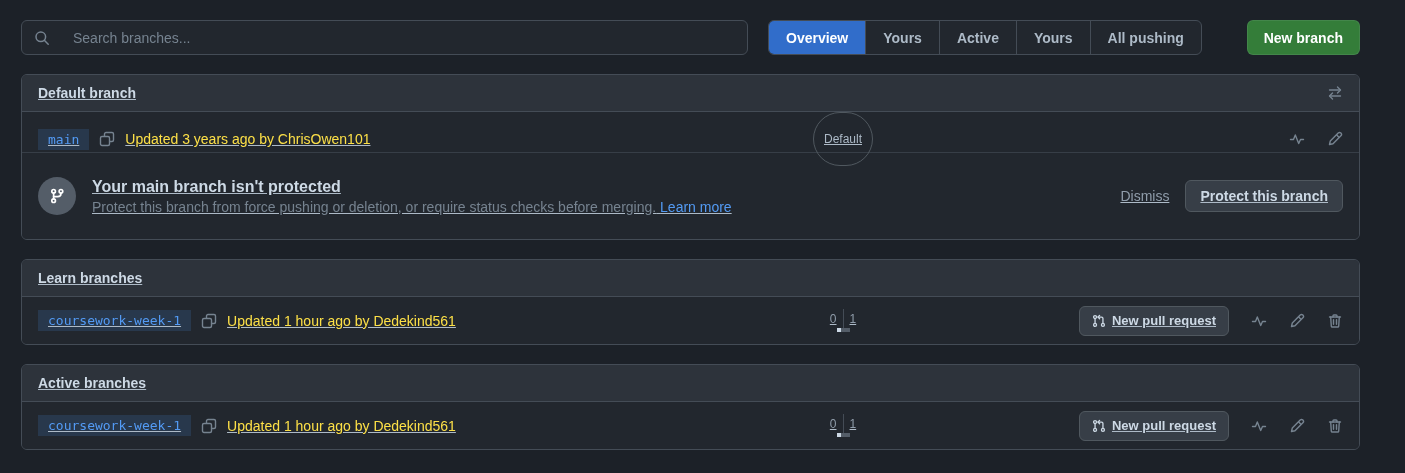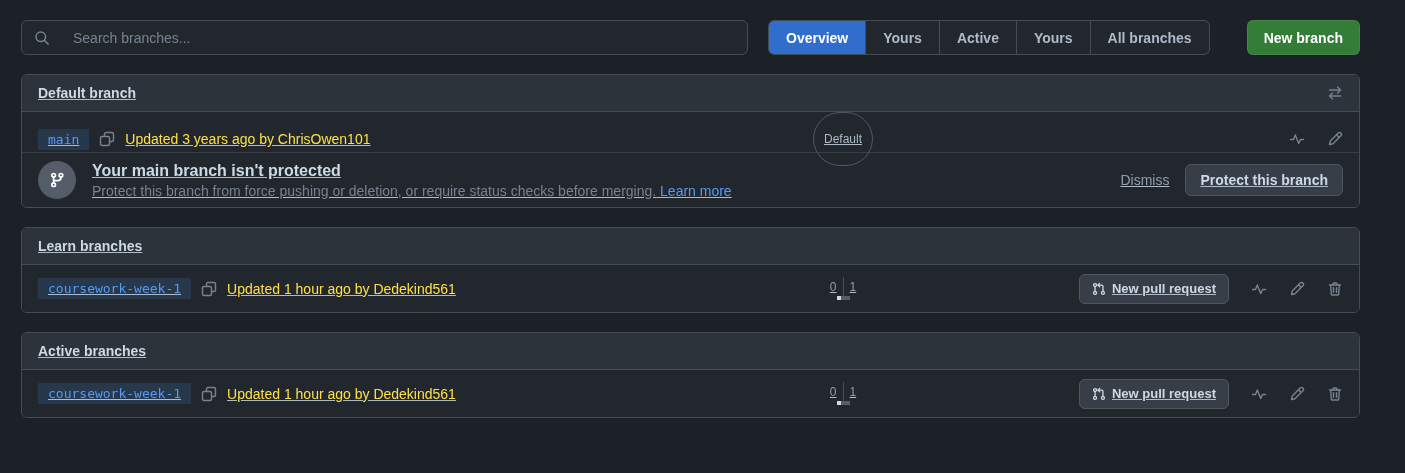--- a/index.html
+++ b/index.html
@@ -93,21 +93,21 @@
     height:30px; padding:0 12px; display:flex; align-items:center; gap:6px;
     background:#373e47; border:1px solid #50585f; border-radius:6px;
     color:#cdd9e5; font-size:13px; font-weight:600; cursor:pointer; white-space:nowrap;
   }
   .icon-btn { display:flex; align-items:center; cursor:pointer; background:none; border:none; padding:0; }
   svg.oct { display:block; }
 
   
   .notice {
     border-top:1px solid #373e47; background:#22272e;
-    display:flex; align-items:center; gap:16px; padding:8px 16px;
+    display:flex; align-items:center; gap:16px; padding:24px 16px;
   }
   .notice-icon {
     width:38px; height:38px; border-radius:50%; background:#545d68;
     display:flex; align-items:center; justify-content:center; flex:none;
   }
   .notice-text { flex:1; min-width:0; }
   .notice-title { font-size:16px; font-weight:600; color:#cdd9e5; margin-bottom:3px; }
   .notice-desc { font-size:14px; color:#768390; }
   .notice-desc a { color:#539bf5; text-decoration:none; cursor:pointer; }
   .dismiss { font-size:14px; color:#909dab; cursor:pointer; background:none; border:none; font-family:inherit; margin-right:0; }
@@ -129,21 +129,21 @@
         </svg>
       </span>
       <input type="text" placeholder="Search branches..." style="">
     </div>
 
     <div class="tabgroup">
       <div class="tab active">Overview</div>
       <div class="tab">Yours</div>
       <div class="tab">Active</div>
       <div class="tab">Yours</div>
-      <div class="tab">All branches</div>
+      <div class="tab">All pushing</div>
     </div>
 
     <button class="btn-primary">New branch</button>
   </div>
 
   <div class="panel">
     <div class="panel-header">
       <span class="panel-title">Default branch</span>
       <span></span>
       <span class="hdr-right">

